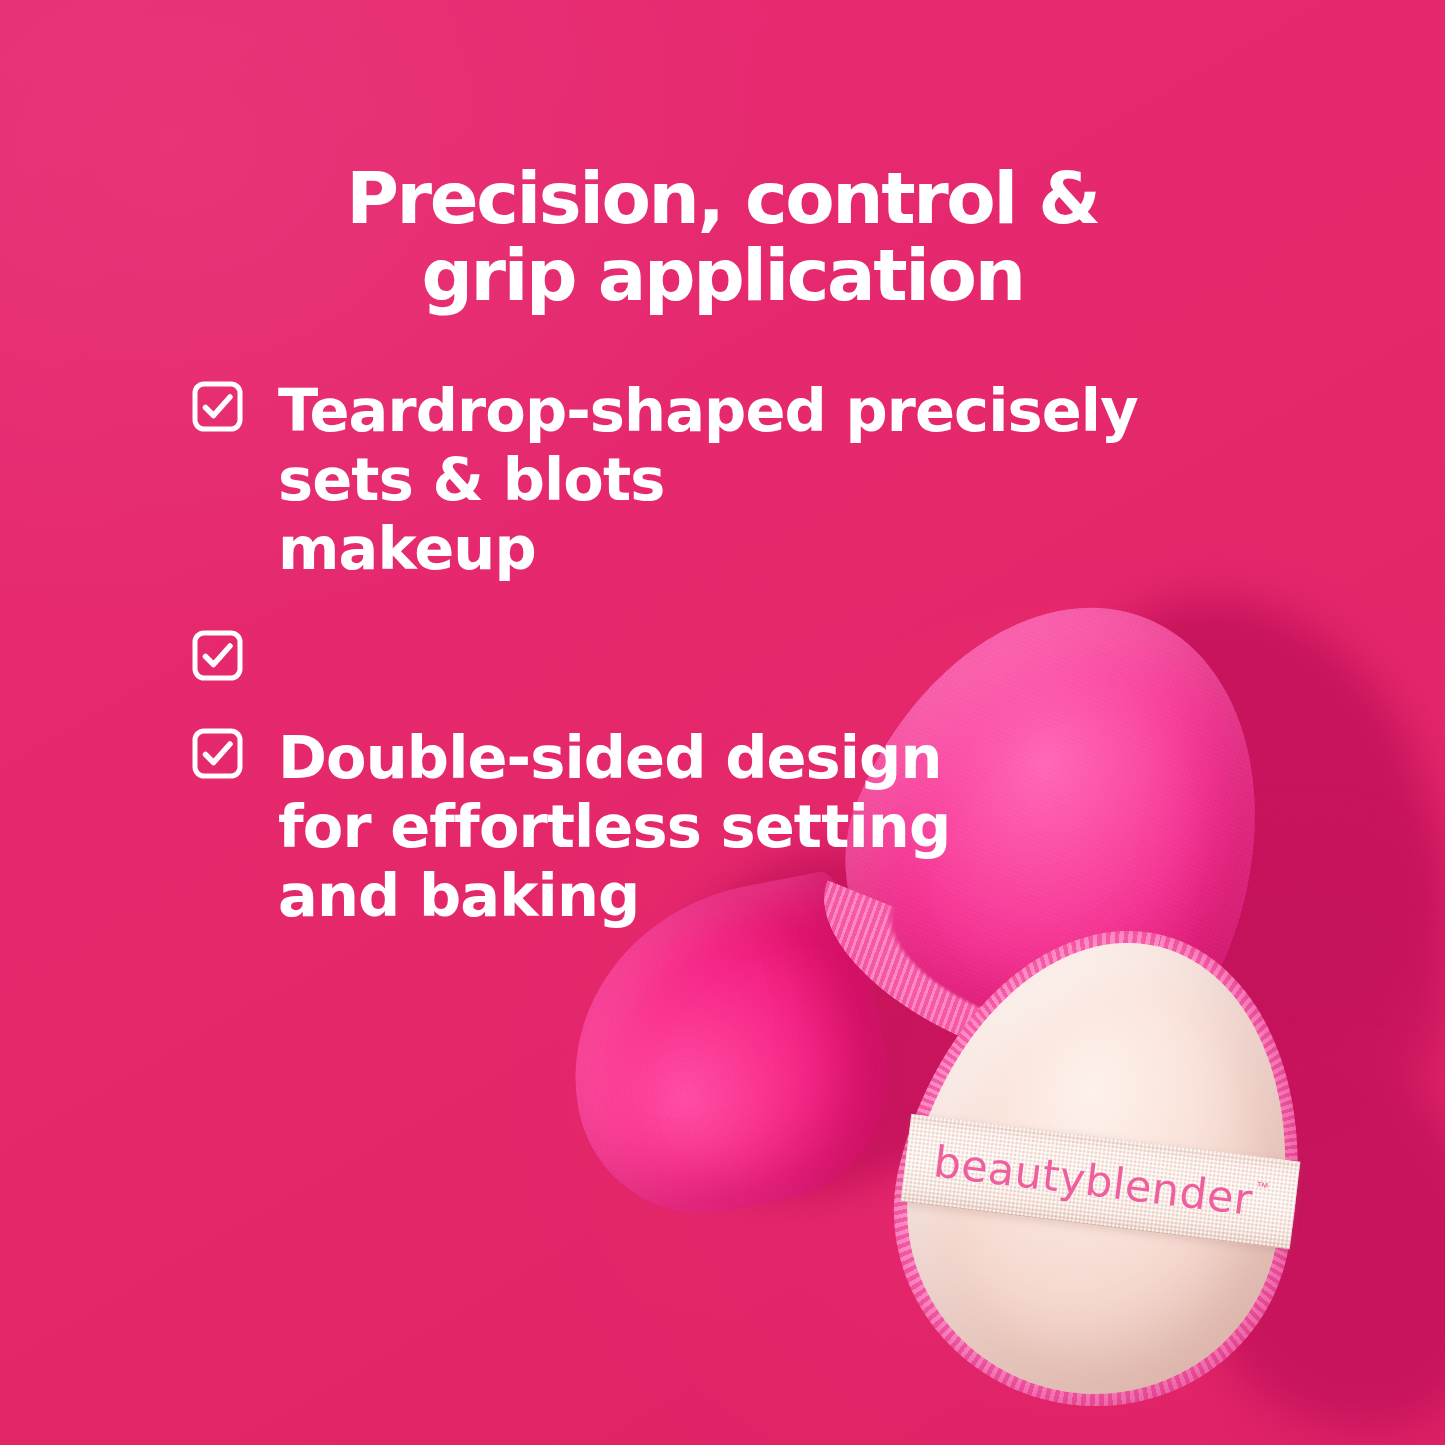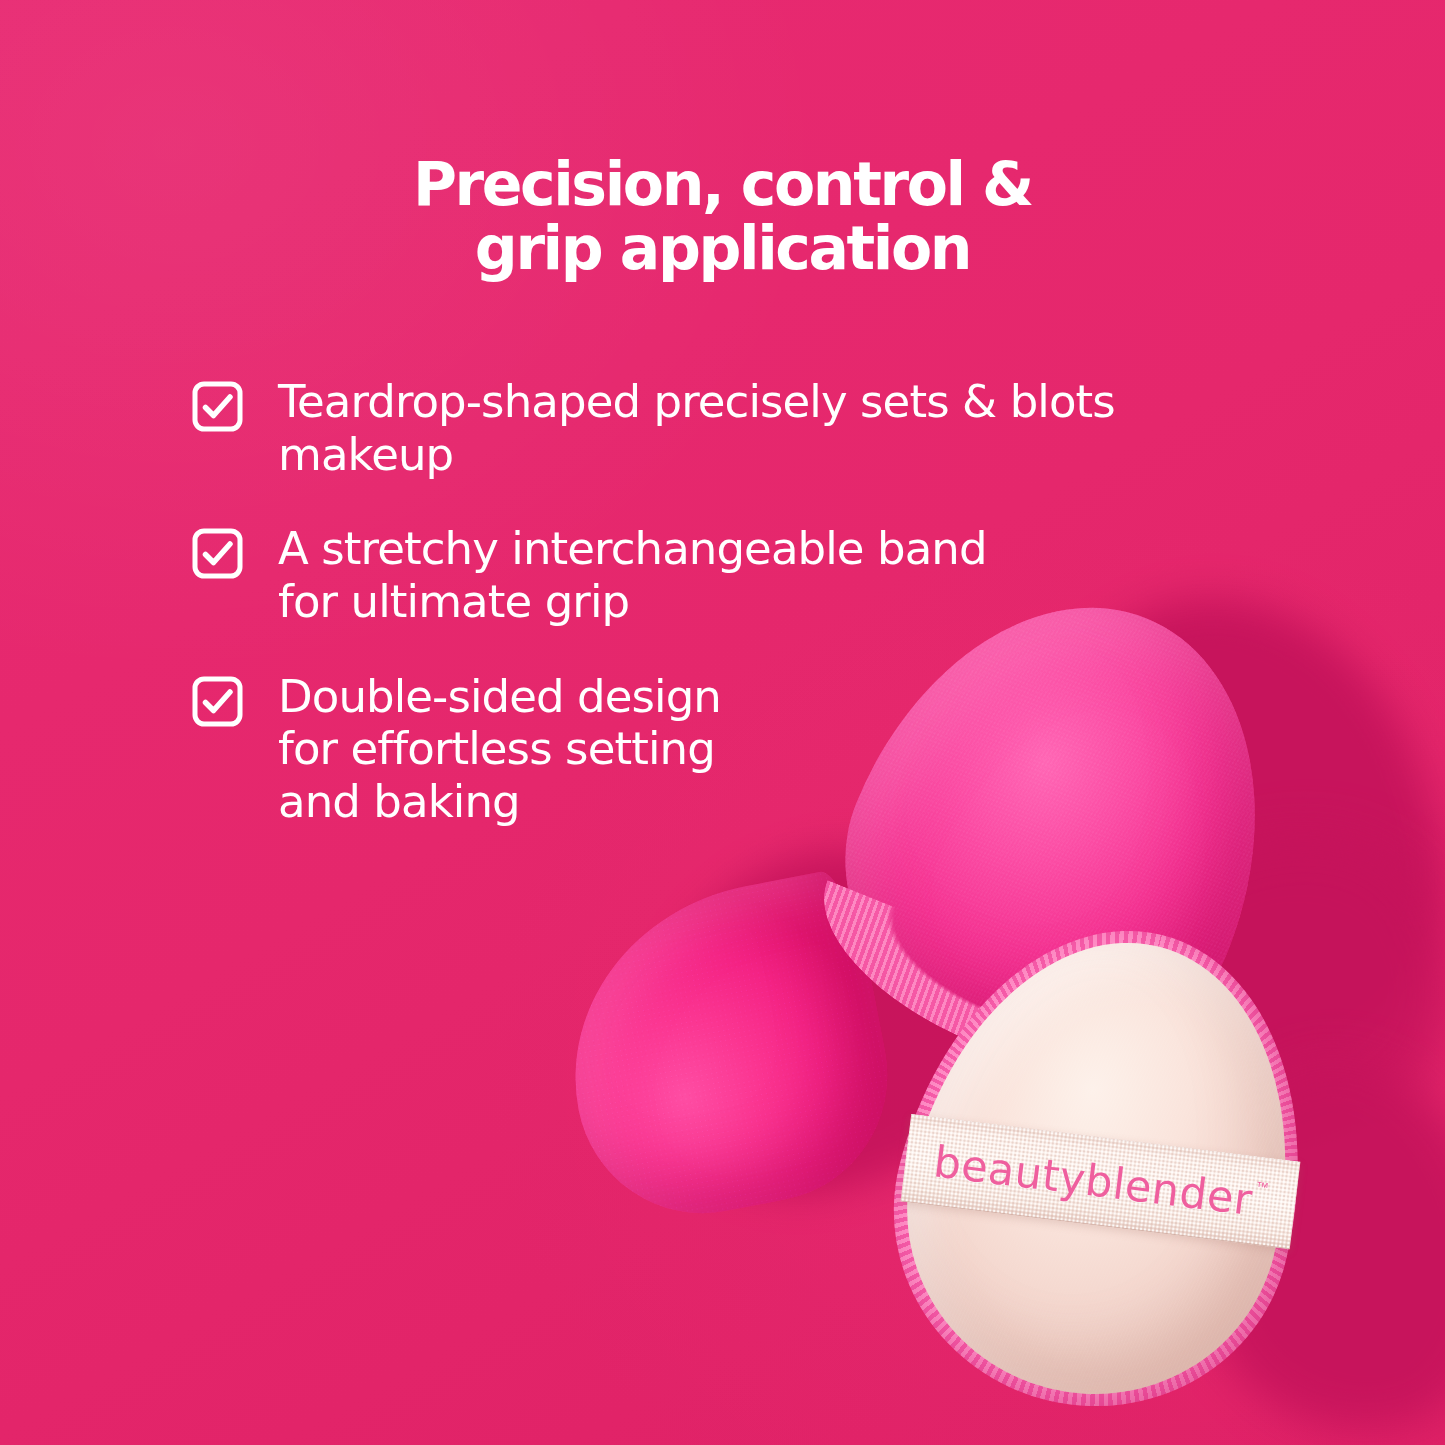--- a/index.html
+++ b/index.html
@@ -269,21 +269,21 @@
 
   .headline {
     position: absolute;
     left: 0;
     right: 0;
     top: 112px;
     text-align: center;
     color: #ffffff;
     font-family: "DejaVu Sans", sans-serif;
     font-weight: 700;
-    font-size: 60px;
+    font-size: 72px;
     line-height: 1.07;
     letter-spacing: -2.4px;
     padding: 0 120px;
     box-sizing: border-box;
   }
 
   .bullets {
     position: absolute;
     left: 192px;
     top: 376px;
@@ -301,22 +301,22 @@
     width: 51px;
     height: 51px;
     margin-top: 5px;
     margin-right: 35px;
   }
   .checkbox svg { display: block; }
 
   .bullet-text {
     color: #ffffff;
     font-family: "DejaVu Sans", sans-serif;
-    font-weight: 400;
-    font-size: 45px;
+    font-weight: 700;
+    font-size: 59px;
     line-height: 1.17;
     letter-spacing: -0.9px;
     white-space: pre-line;
   }
 </style>
 </head>
 <body>
 
 <div id="stage">
 
@@ -362,22 +362,20 @@
 makeup</span>
       </li>
 
       <li class="bullet">
         <span class="checkbox">
           <svg viewBox="0 0 51 51" width="51" height="51" aria-hidden="true">
             <rect x="3" y="3" width="45" height="45" rx="9" ry="9" fill="none" stroke="#ffffff" stroke-width="5"></rect>
             <path d="M13.5 26.5 L21.5 34.5 L38 16" fill="none" stroke="#ffffff" stroke-width="5.5" stroke-linecap="round" stroke-linejoin="round"></path>
           </svg>
         </span>
-        <span class="bullet-text">A stretchy interchangeable band
-for ultimate grip</span>
       </li>
 
       <li class="bullet">
         <span class="checkbox">
           <svg viewBox="0 0 51 51" width="51" height="51" aria-hidden="true">
             <rect x="3" y="3" width="45" height="45" rx="9" ry="9" fill="none" stroke="#ffffff" stroke-width="5"></rect>
             <path d="M13.5 26.5 L21.5 34.5 L38 16" fill="none" stroke="#ffffff" stroke-width="5.5" stroke-linecap="round" stroke-linejoin="round"></path>
           </svg>
         </span>
         <span class="bullet-text">Double-sided design

